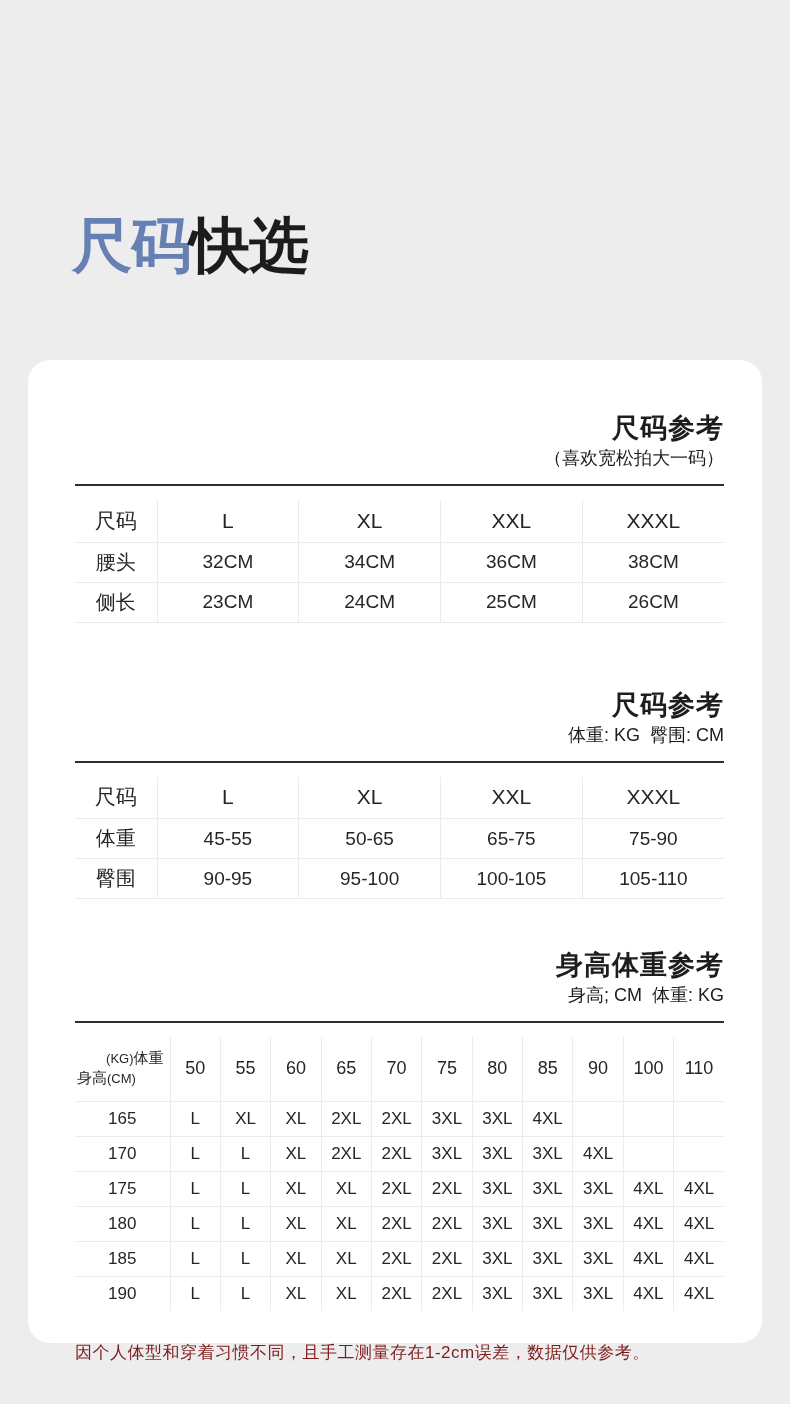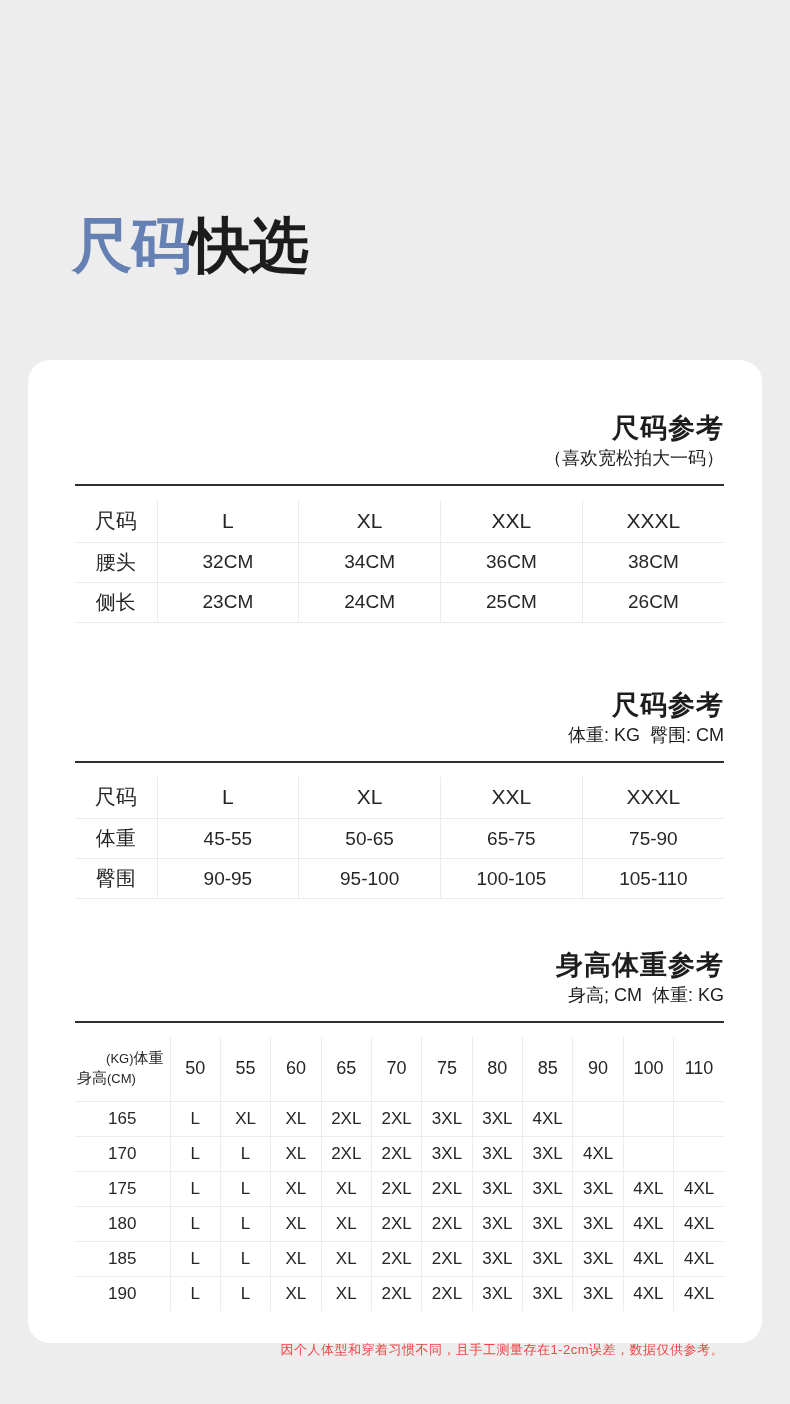--- a/index.html
+++ b/index.html
@@ -85,23 +85,23 @@
   .matrix th:last-child, .matrix td:last-child { border-right: none; }
   .matrix tbody tr:last-child td { border-bottom: none; }
 
   .corner { padding: 6px 6px 8px 2px; font-size: 15px !important; font-weight: 400; }
   .corner-top    { display: block; text-align: right; line-height: 1.35; }
   .corner-bottom { display: block; text-align: left;  line-height: 1.35; }
   .corner small  { font-size: 13px; margin-top: 24px; }
 
   .footnote {
     margin-top: 30px;
-    text-align: right;
-    font-size: 13px;
-    color: #ef4444;
+    text-align: left;
+    font-size: 17px;
+    color: #7f1d1d;
     letter-spacing: 0.5px;
   }
 </style>
 </head>
 <body>
 
 <div class="header">
   <h1 class="title"><span class="hl" style="color: rgb(101, 129, 179);">尺码</span><span>快选</span></h1>
 </div>
 

